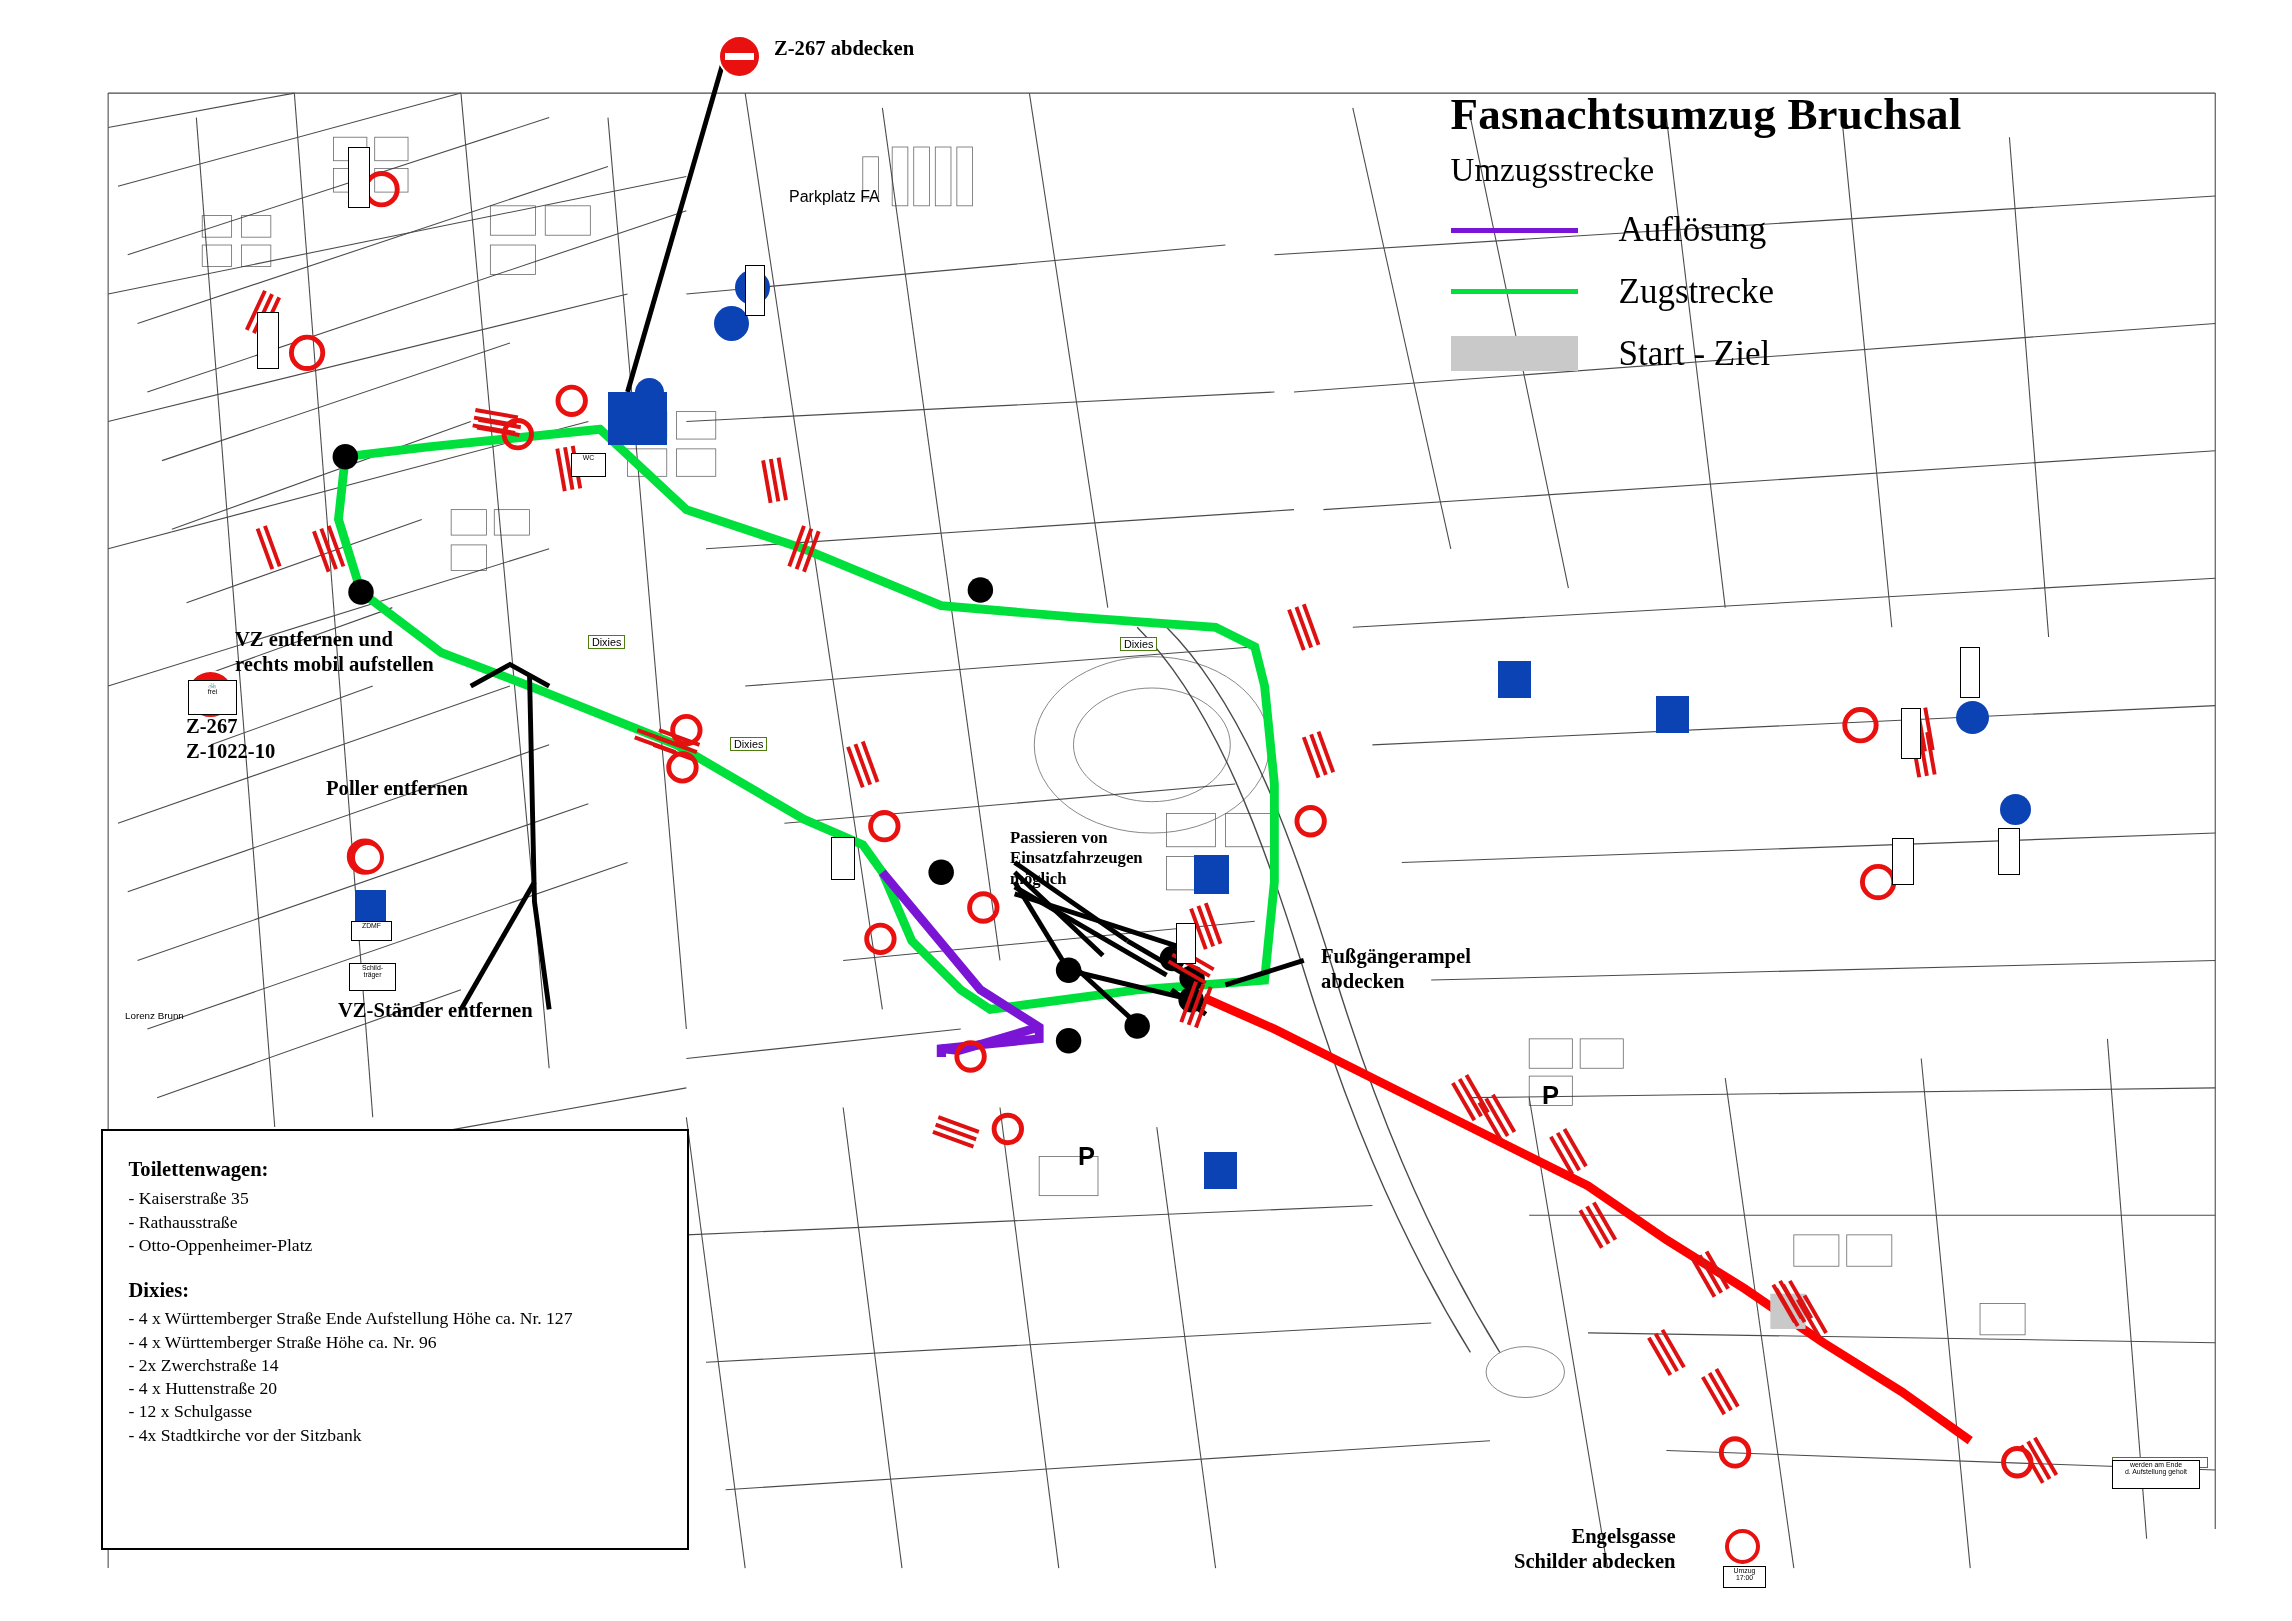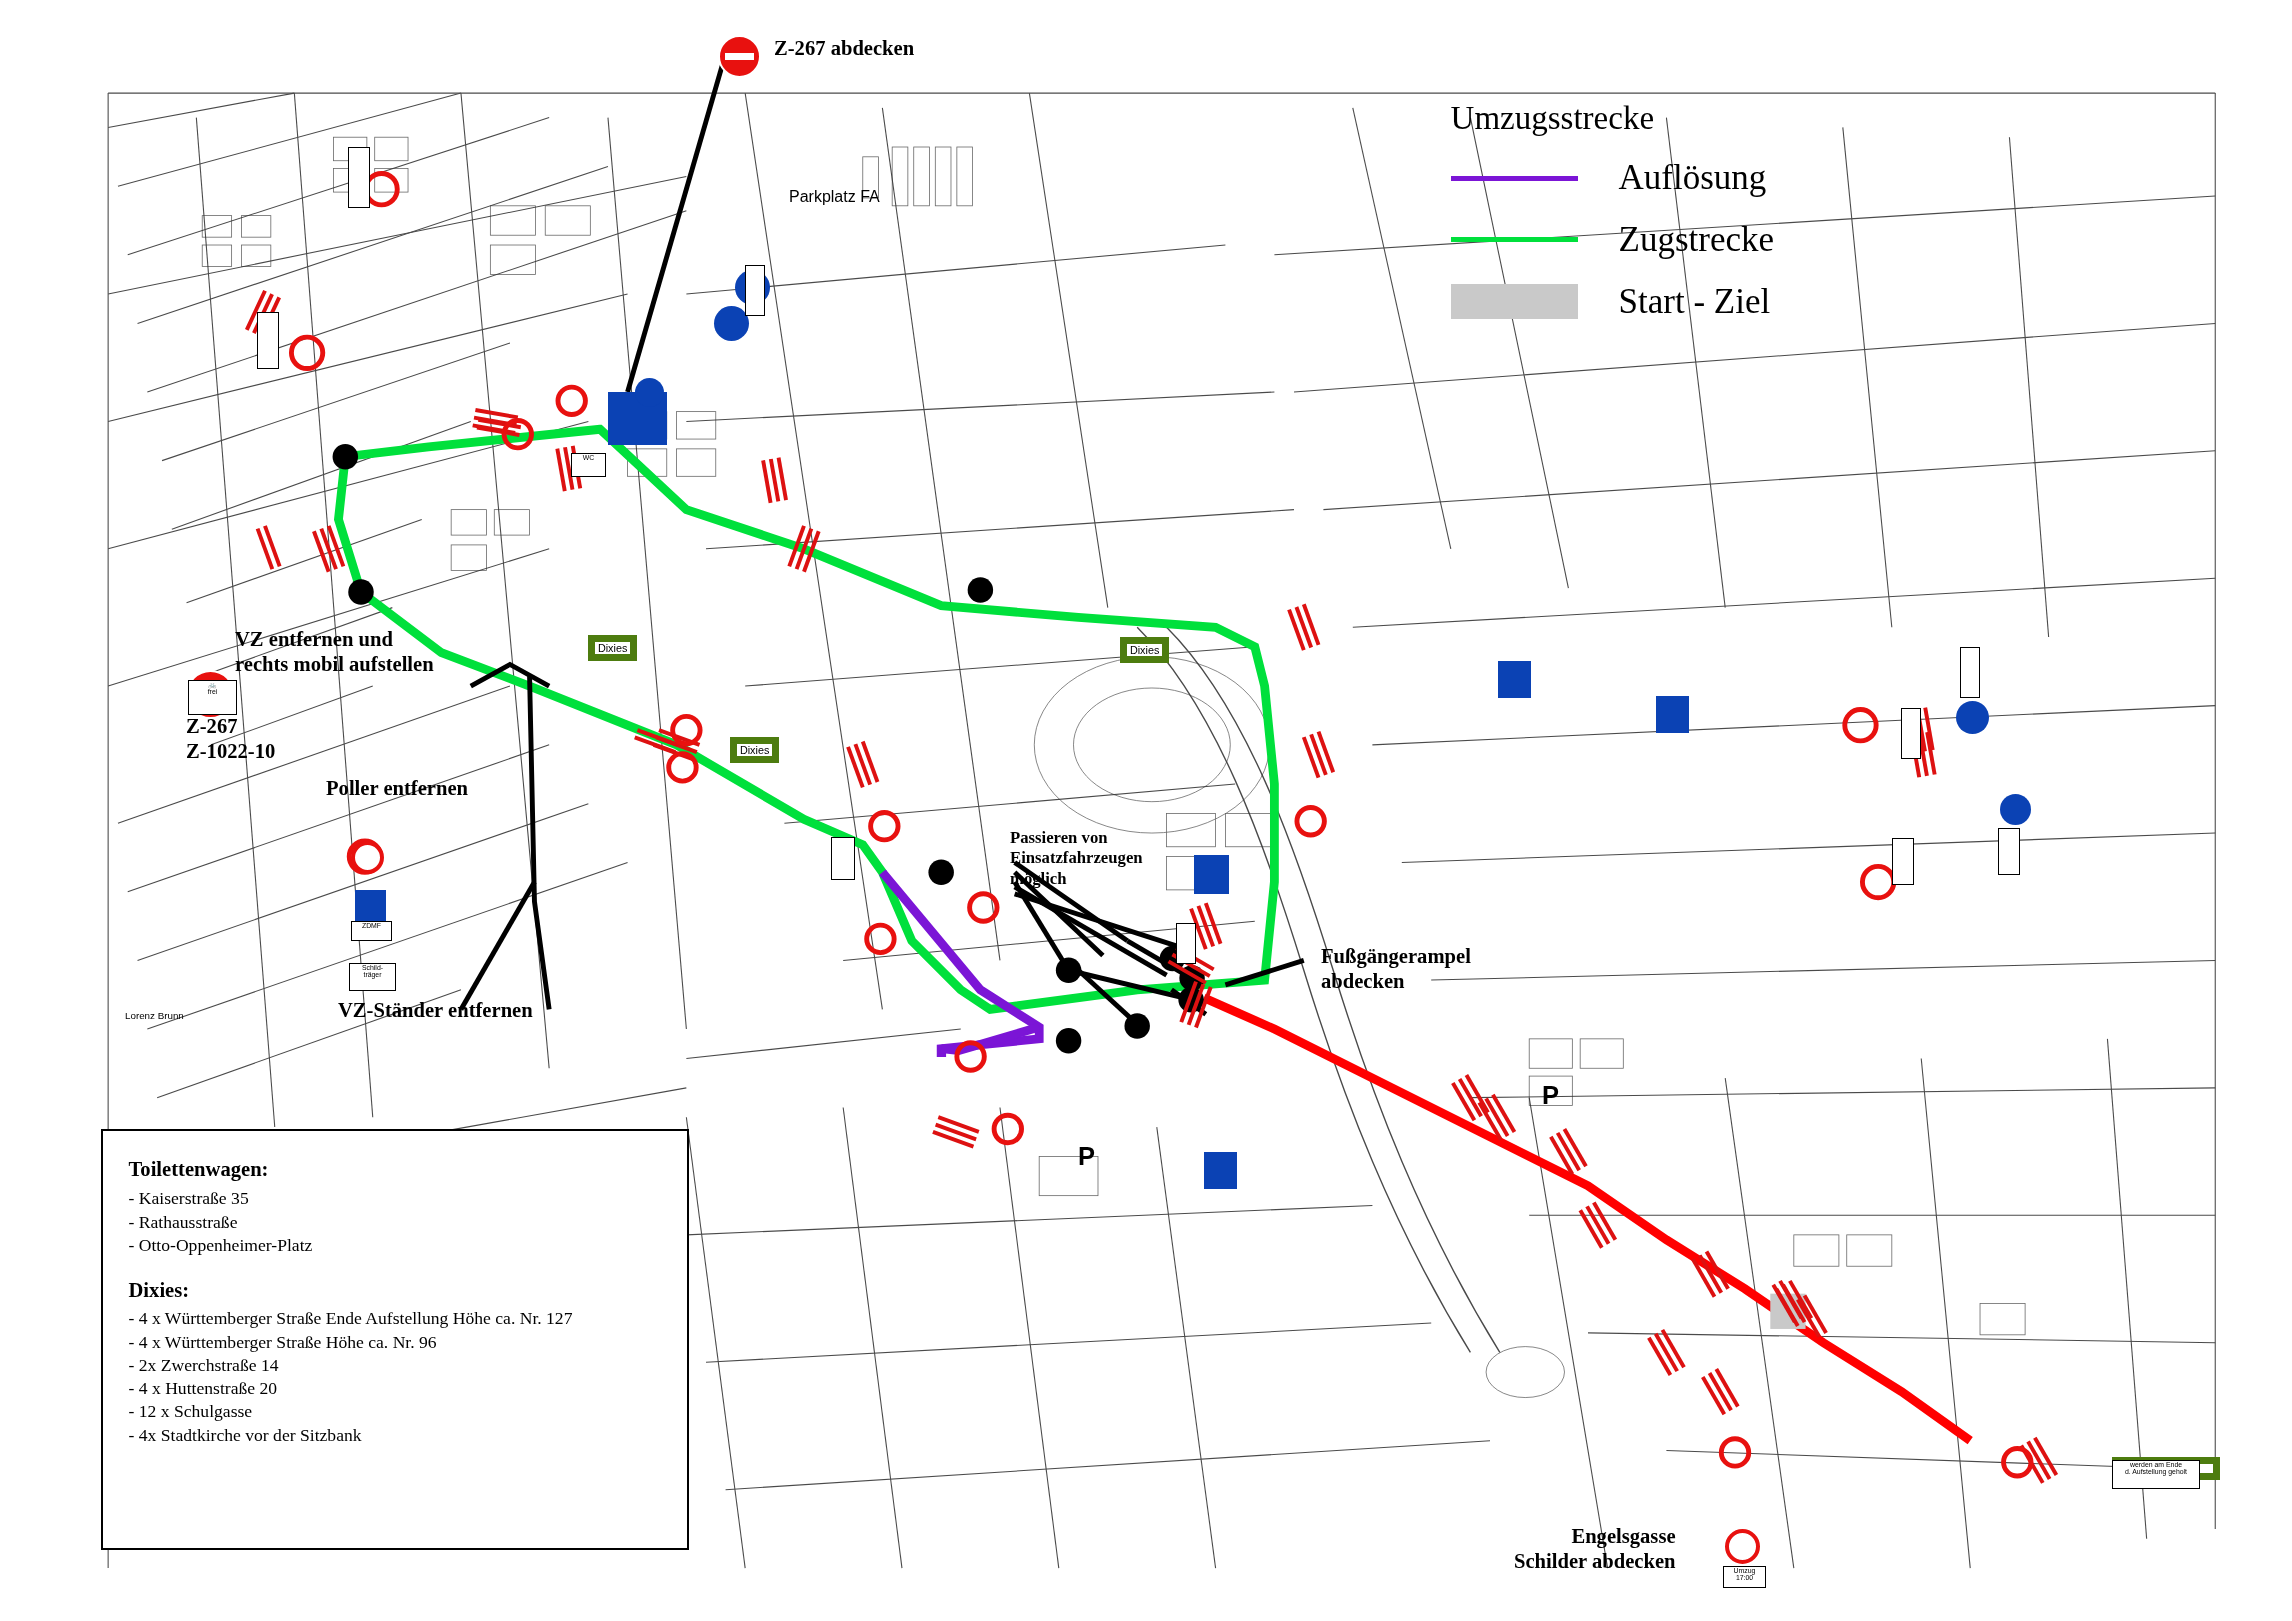--- a/index.html
+++ b/index.html
@@ -36,21 +36,21 @@
   .sign-round{border-radius:50%;box-sizing:border-box;}
   .noentry{background:#e8110f;border:2.9px solid #fff;position:relative;}
   .noentry .bar{position:absolute;left:14%;top:42%;width:72%;height:16%;background:#fff;}
   .circ-red{border:4.9px solid #e8110f;background:#fff;box-sizing:border-box;border-radius:50%;}
   .blue-sq{background:#0b42b4;}
   .blue-round{background:#0b42b4;border-radius:50%;}
   .whitebox{background:#fff;border:1px solid #000;font-size:6.9px;line-height:1.05;
             text-align:center;overflow:hidden;font-family:"Liberation Sans",sans-serif;font-weight:normal;}
   .tinylabel{position:absolute;font-family:"Liberation Sans",sans-serif;font-size:16px;}
   .ptext{position:absolute;font-family:"Liberation Sans",sans-serif;font-weight:bold;font-size:25.5px;}
-  .dixielbl{position:absolute;background:#fff;border:7px solid #4d7c0f;font-size:10.8px;
+  .dixielbl{position:absolute;background:#fff;border:1px solid #4d7c0f;font-size:10.8px;
             font-family:"Liberation Sans",sans-serif;padding:0 2.9px;}
 </style>
 </head>
 <body>
 
 <div id="map">
 
   <svg class="layer" viewBox="0 0 2339 1654">
     <g stroke="#2b2b2b" stroke-width="1.1" fill="none" opacity="0.85">
 
@@ -379,20 +379,21 @@
       <circle cx="1916" cy="900" r="16"></circle>
       <circle cx="990" cy="1078" r="14"></circle>
       <circle cx="1028" cy="1152" r="14"></circle>
       <circle cx="1770" cy="1482" r="14"></circle>
       <circle cx="2058" cy="1492" r="14"></circle>
       <circle cx="372" cy="874" r="16"></circle>
     </g>
   </svg>
 
   <div class="legend">
+    <div class="title">Fasnachtsumzug Bruchsal</div>
     <div class="subtitle">Umzugsstrecke</div>
 
     <div class="row">
       <div class="swatch purple"></div>
       <div class="lbl">Auflösung</div>
     </div>
     <div class="row">
       <div class="swatch green"></div>
       <div class="lbl">Zugstrecke</div>
     </div>

